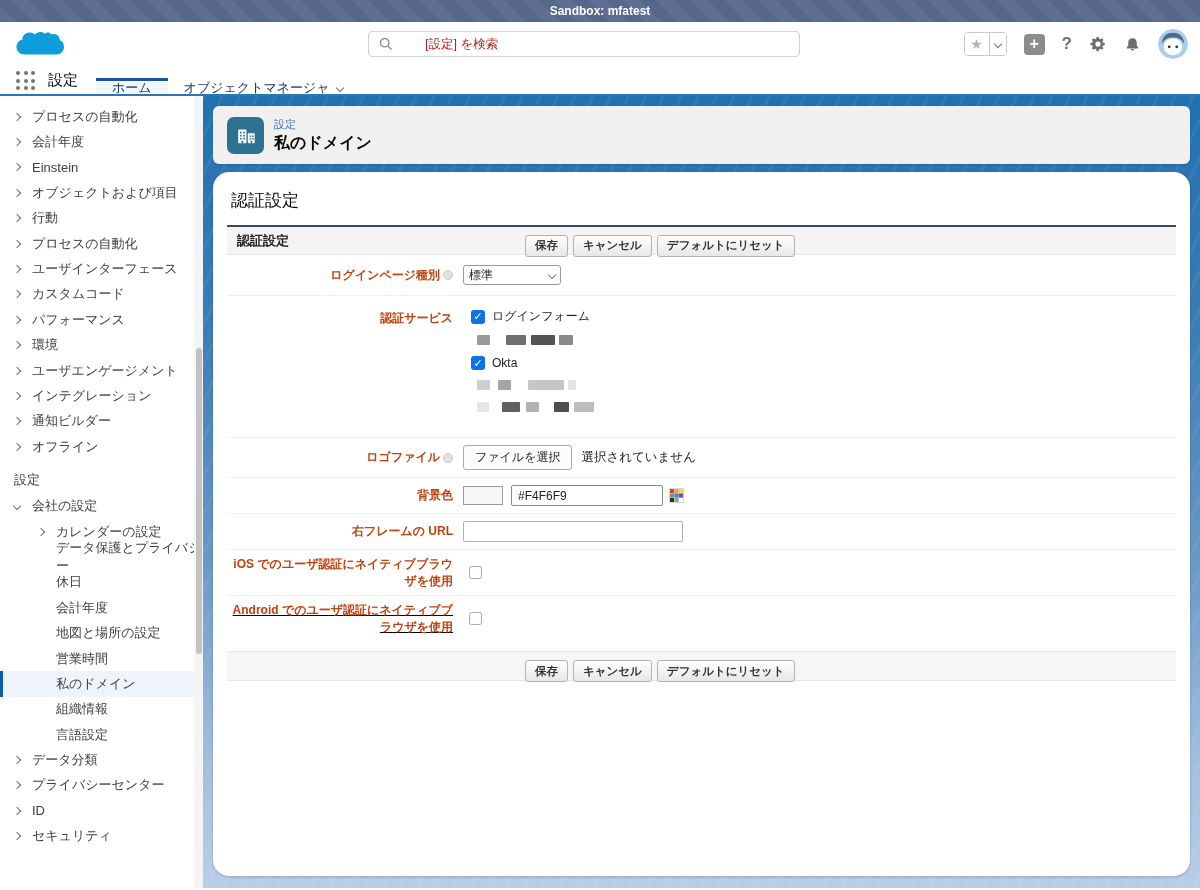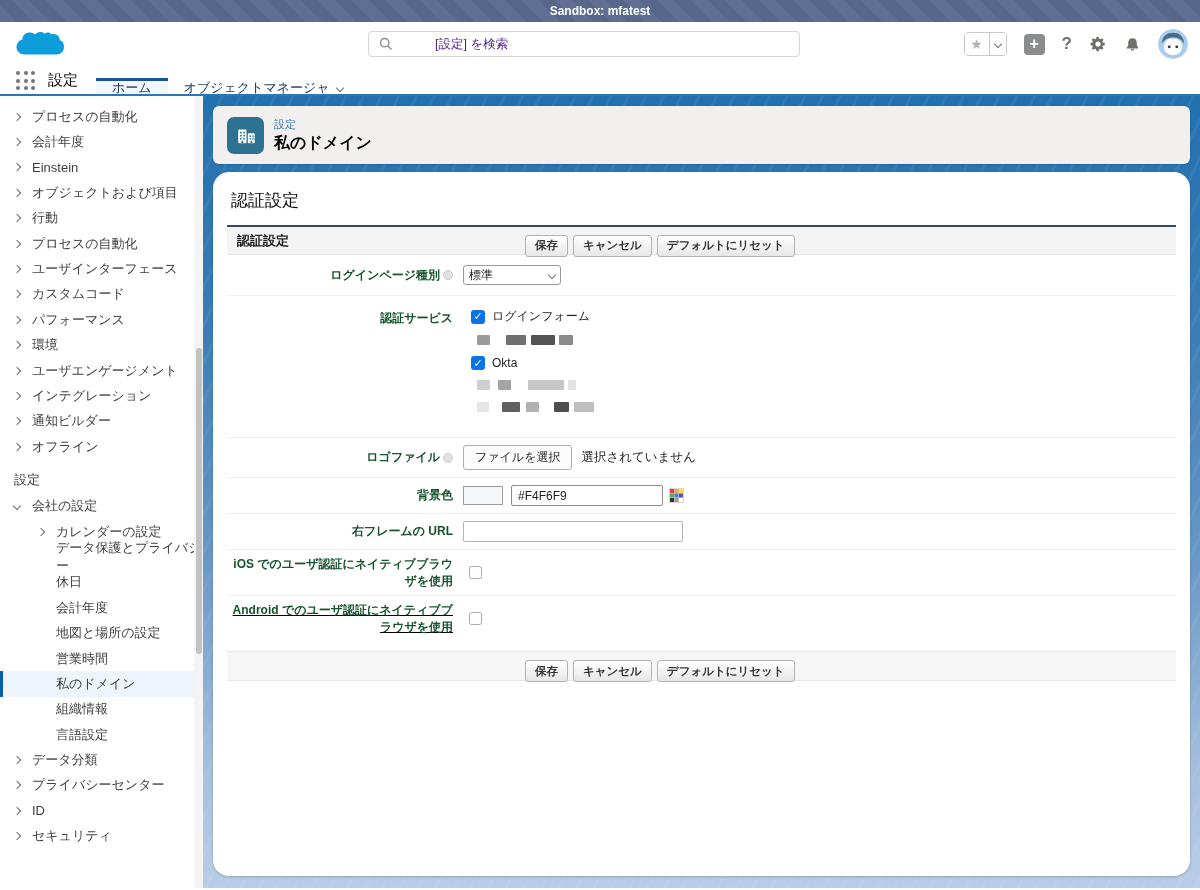--- a/index.html
+++ b/index.html
@@ -9,21 +9,21 @@
   
   .sandbox-bar { height:22px;
     background:repeating-linear-gradient(45deg,#5e6f93 0 12px,#56678b 12px 24px);
     color:#fff; font-size:12px; font-weight:bold; display:flex; align-items:center; justify-content:center; }
 
   
   .global-header { height:44px; background:#fff; position:relative; display:flex; align-items:center; }
   .sf-logo { position:absolute; left:14px; top:5px; }
   .search-box { position:absolute; left:368px; top:9px; width:432px; height:26px;
     border:1px solid #d6d4d2; border-radius:4px; background:#fff; display:flex; align-items:center; padding:0 10px; cursor:text; }
-  .search-box .ph { color:#4c1d95; font-size:12.5px; margin-left:18px;padding-left:24px; }
+  .search-box .ph { color:#b91c1c; font-size:12.5px; margin-left:8px;padding-left:24px; }
   .hdr-icons { position:absolute; right:12px; top:7px; display:flex; align-items:center; gap:17px; }
   .fav-combo { display:flex; border:1px solid #cac8c6; border-radius:4px; overflow:hidden; height:24px; }
   .fav-combo .cell { display:flex; align-items:center; justify-content:center; background:#fff; border:none; cursor:pointer; }
   .fav-star { width:24px; color:#b6b3b0; font-size:14px; }
   .fav-drop { width:17px; border-left:1px solid #cac8c6 !important; }
   .icon-btn { background:none; border:none; cursor:pointer; display:flex; align-items:center; justify-content:center; padding:0; }
   .plus-btn { width:21px; height:21px; border-radius:4px; background:#8a8c8e; color:#fff; font-size:16px; font-weight:bold; line-height:1; }
   .q-btn { color:#706e6b; font-size:17px; font-weight:bold; }
   .avatar { width:30px; height:30px; border-radius:50%; overflow:hidden; cursor:pointer; }
 
@@ -65,21 +65,21 @@
   .card-title { font-size:17px; font-weight:normal; color:#080707; padding:17px 18px 13px; }
 
   .section { margin:0 14px; }
   .section-header { border-top:2px solid #3a4a63; background:#f4f4f5; height:30px; display:flex; align-items:center; position:relative; border-bottom:1px solid #e6e6e6; }
   .sec-title { font-size:13px; font-weight:bold; color:#222; padding-left:10px; }
   .btn-group { position:absolute; left:298px; top:10px; bottom:0; display:flex; align-items:center; gap:5px; }
   .btn { border:1px solid #b5b1ac; border-radius:3px; background:linear-gradient(#ffffff,#e7e7e8); padding:2.5px 9px;
     font-size:11.5px; font-weight:bold; color:#333; cursor:pointer; font-family:inherit; white-space:nowrap; }
 
   .form-row { display:flex; border-bottom:1px solid #f0f0f0; align-items:center; }
-  .f-label { width:232px; flex:none; text-align:right; font-size:12px; font-weight:bold; color:#14532d; padding-right:6px;
+  .f-label { width:232px; flex:none; text-align:right; font-size:12px; font-weight:bold; color:#c2410c; padding-right:6px;
     display:flex; justify-content:flex-end; align-items:center; gap:3px; }
   .f-control { flex:1; padding-left:4px; font-size:12px; color:#222; display:flex; align-items:center; }
   .help-dot { width:10px; height:10px; border-radius:50%; background:#e2e1e0; border:1px solid #cccbca; flex:none; }
 
   .row-select { padding:10px 0; }
   .sel { width:98px; height:20px; border:1px solid #999; border-radius:3px; background:#fff; display:flex; align-items:center;
     padding:0 5px; font-size:12px; color:#222; cursor:pointer; justify-content:space-between; }
   .sel .chev { border-color:#777; }
 
   .row-auth { padding:12px 0 14px; align-items:flex-start; }

